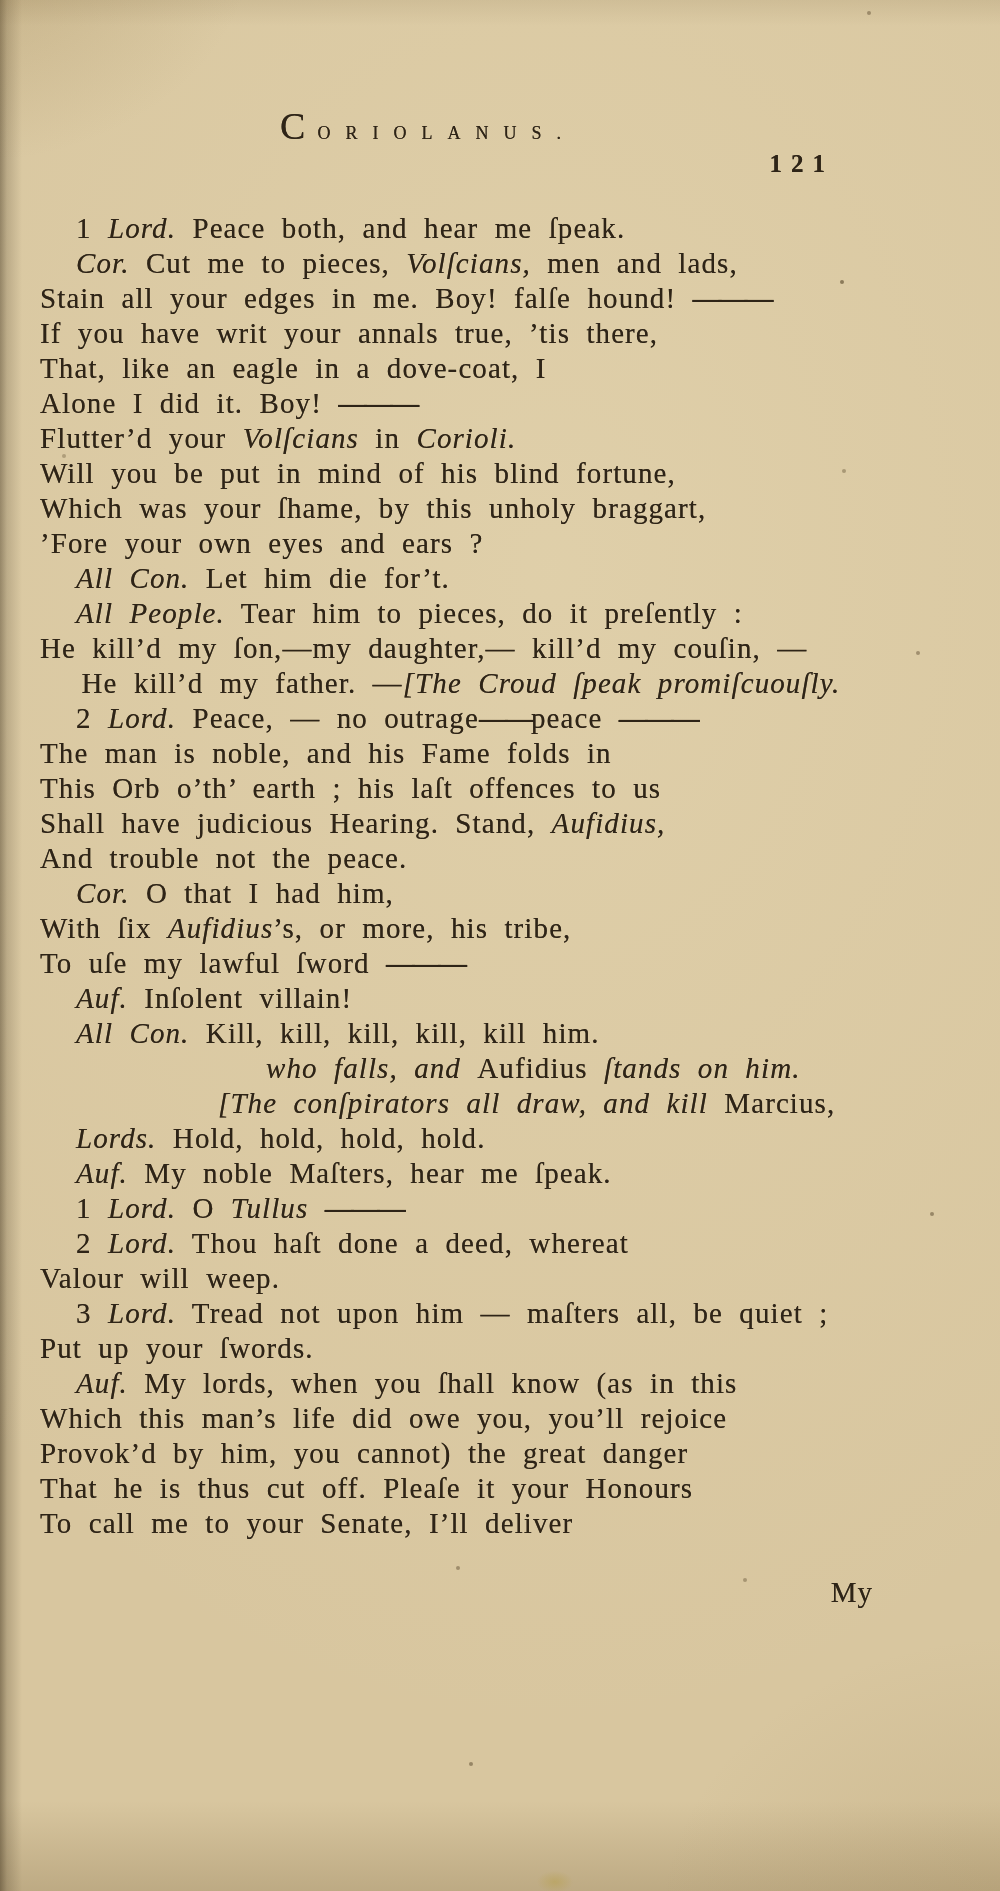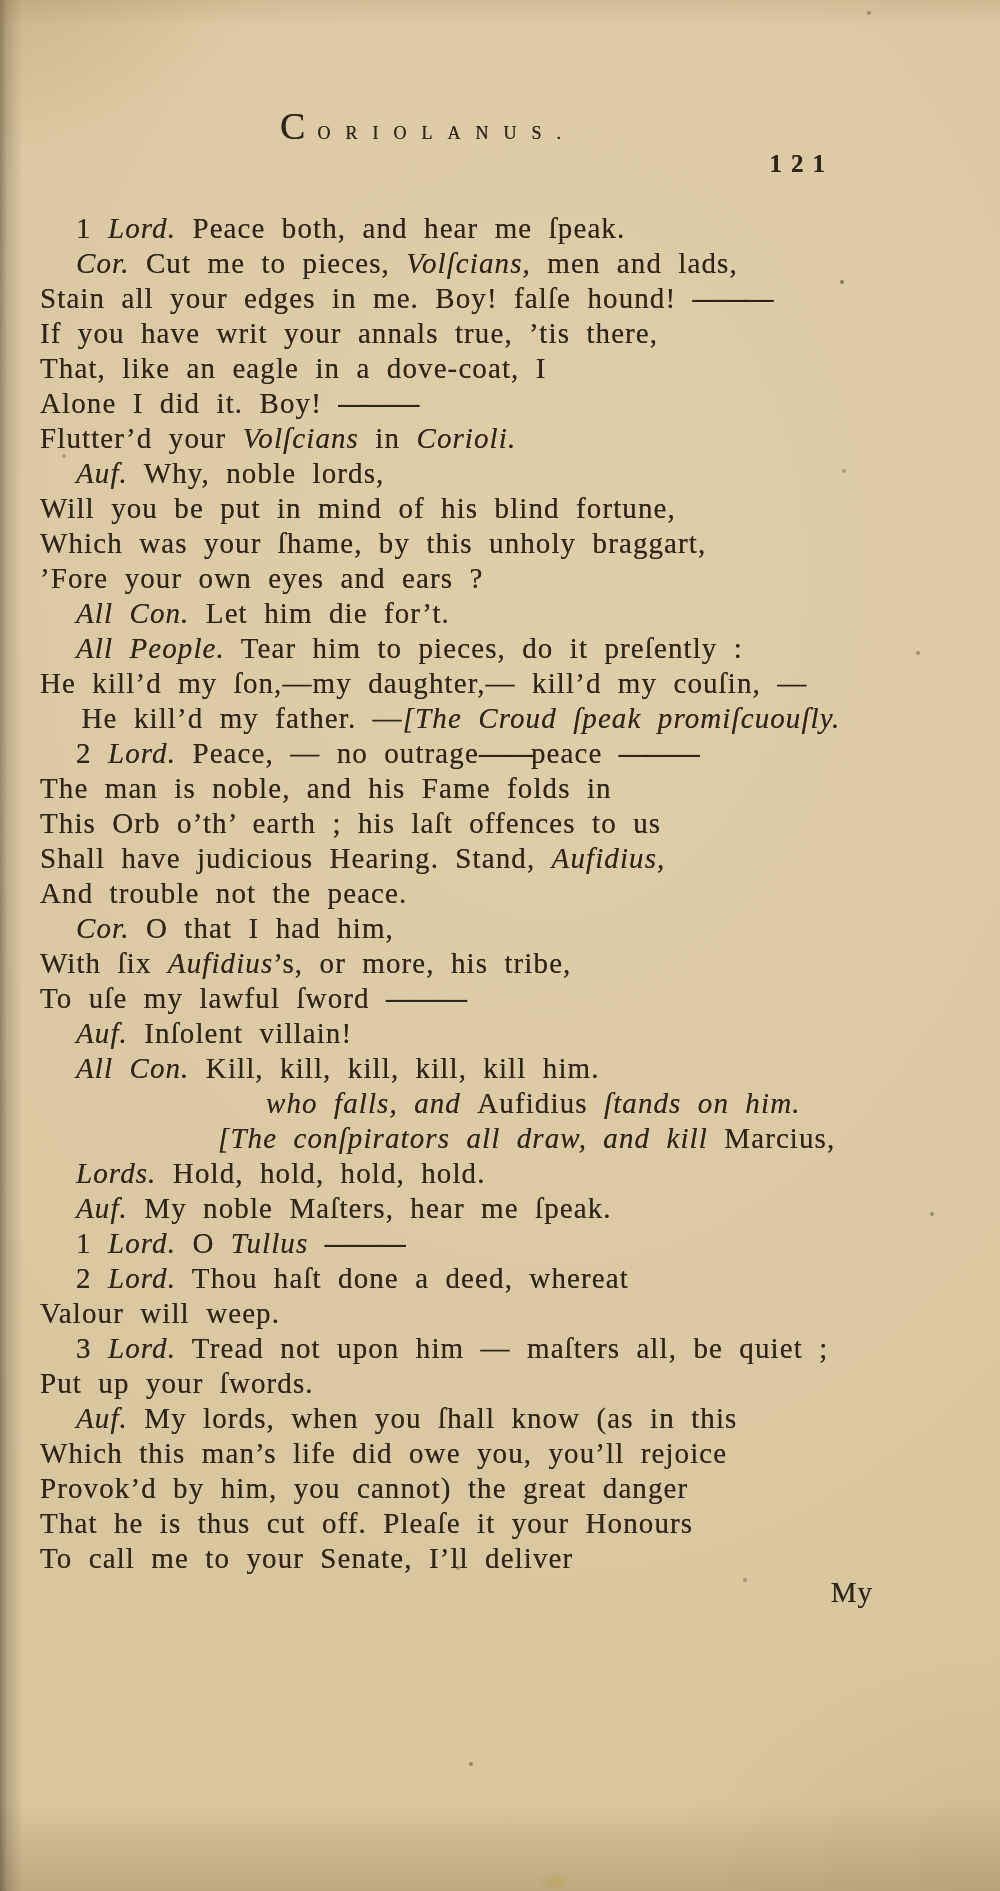--- a/index.html
+++ b/index.html
@@ -81,21 +81,20 @@
     <div class="page-num">121</div>
   </div>
   <div class="lines">
       <div class="line ind-speech"><span class="rm">1 </span><span class="it">Lord.</span><span class="rm"> Peace both, and hear me ſpeak.</span></div>
       <div class="line ind-speech"><span class="it">Cor.</span><span class="rm"> Cut me to pieces, </span><span class="it">Volſcians,</span><span class="rm"> men and lads,</span></div>
       <div class="line ind-flush"><span class="rm">Stain all your edges in me.  Boy! falſe hound! </span><span class="rm dash">———</span></div>
       <div class="line ind-flush"><span class="rm">If you have writ your annals true, ’tis there,</span></div>
       <div class="line ind-flush"><span class="rm">That, like an eagle in a dove-coat, I</span></div>
       <div class="line ind-flush"><span class="rm">Alone I did it.  Boy! </span><span class="rm dash">———</span></div>
       <div class="line ind-flush"><span class="rm">Flutter’d your </span><span class="it">Volſcians</span><span class="rm"> in </span><span class="it">Corioli.</span></div>
-      <div class="line ind-speech"><span class="it">Auf.</span><span class="rm"> Why, noble lords,</span></div>
       <div class="line ind-flush"><span class="rm">Will you be put in mind of his blind fortune,</span></div>
       <div class="line ind-flush"><span class="rm">Which was your ſhame, by this unholy braggart,</span></div>
       <div class="line ind-flush"><span class="rm">’Fore your own eyes and ears ?</span></div>
       <div class="line ind-speech"><span class="it">All Con.</span><span class="rm"> Let him die for’t.</span></div>
       <div class="line ind-speech"><span class="it">All People.</span><span class="rm"> Tear him to pieces, do it preſently :</span></div>
       <div class="line ind-flush"><span class="rm">He kill’d my ſon,—my daughter,— kill’d my couſin, —</span></div>
       <div class="line ind-flush split">
         <span><span class="rm">He kill’d my father. —</span></span>
         <span><span class="it">[The Croud ſpeak promiſcuouſly.</span></span>
       </div>

